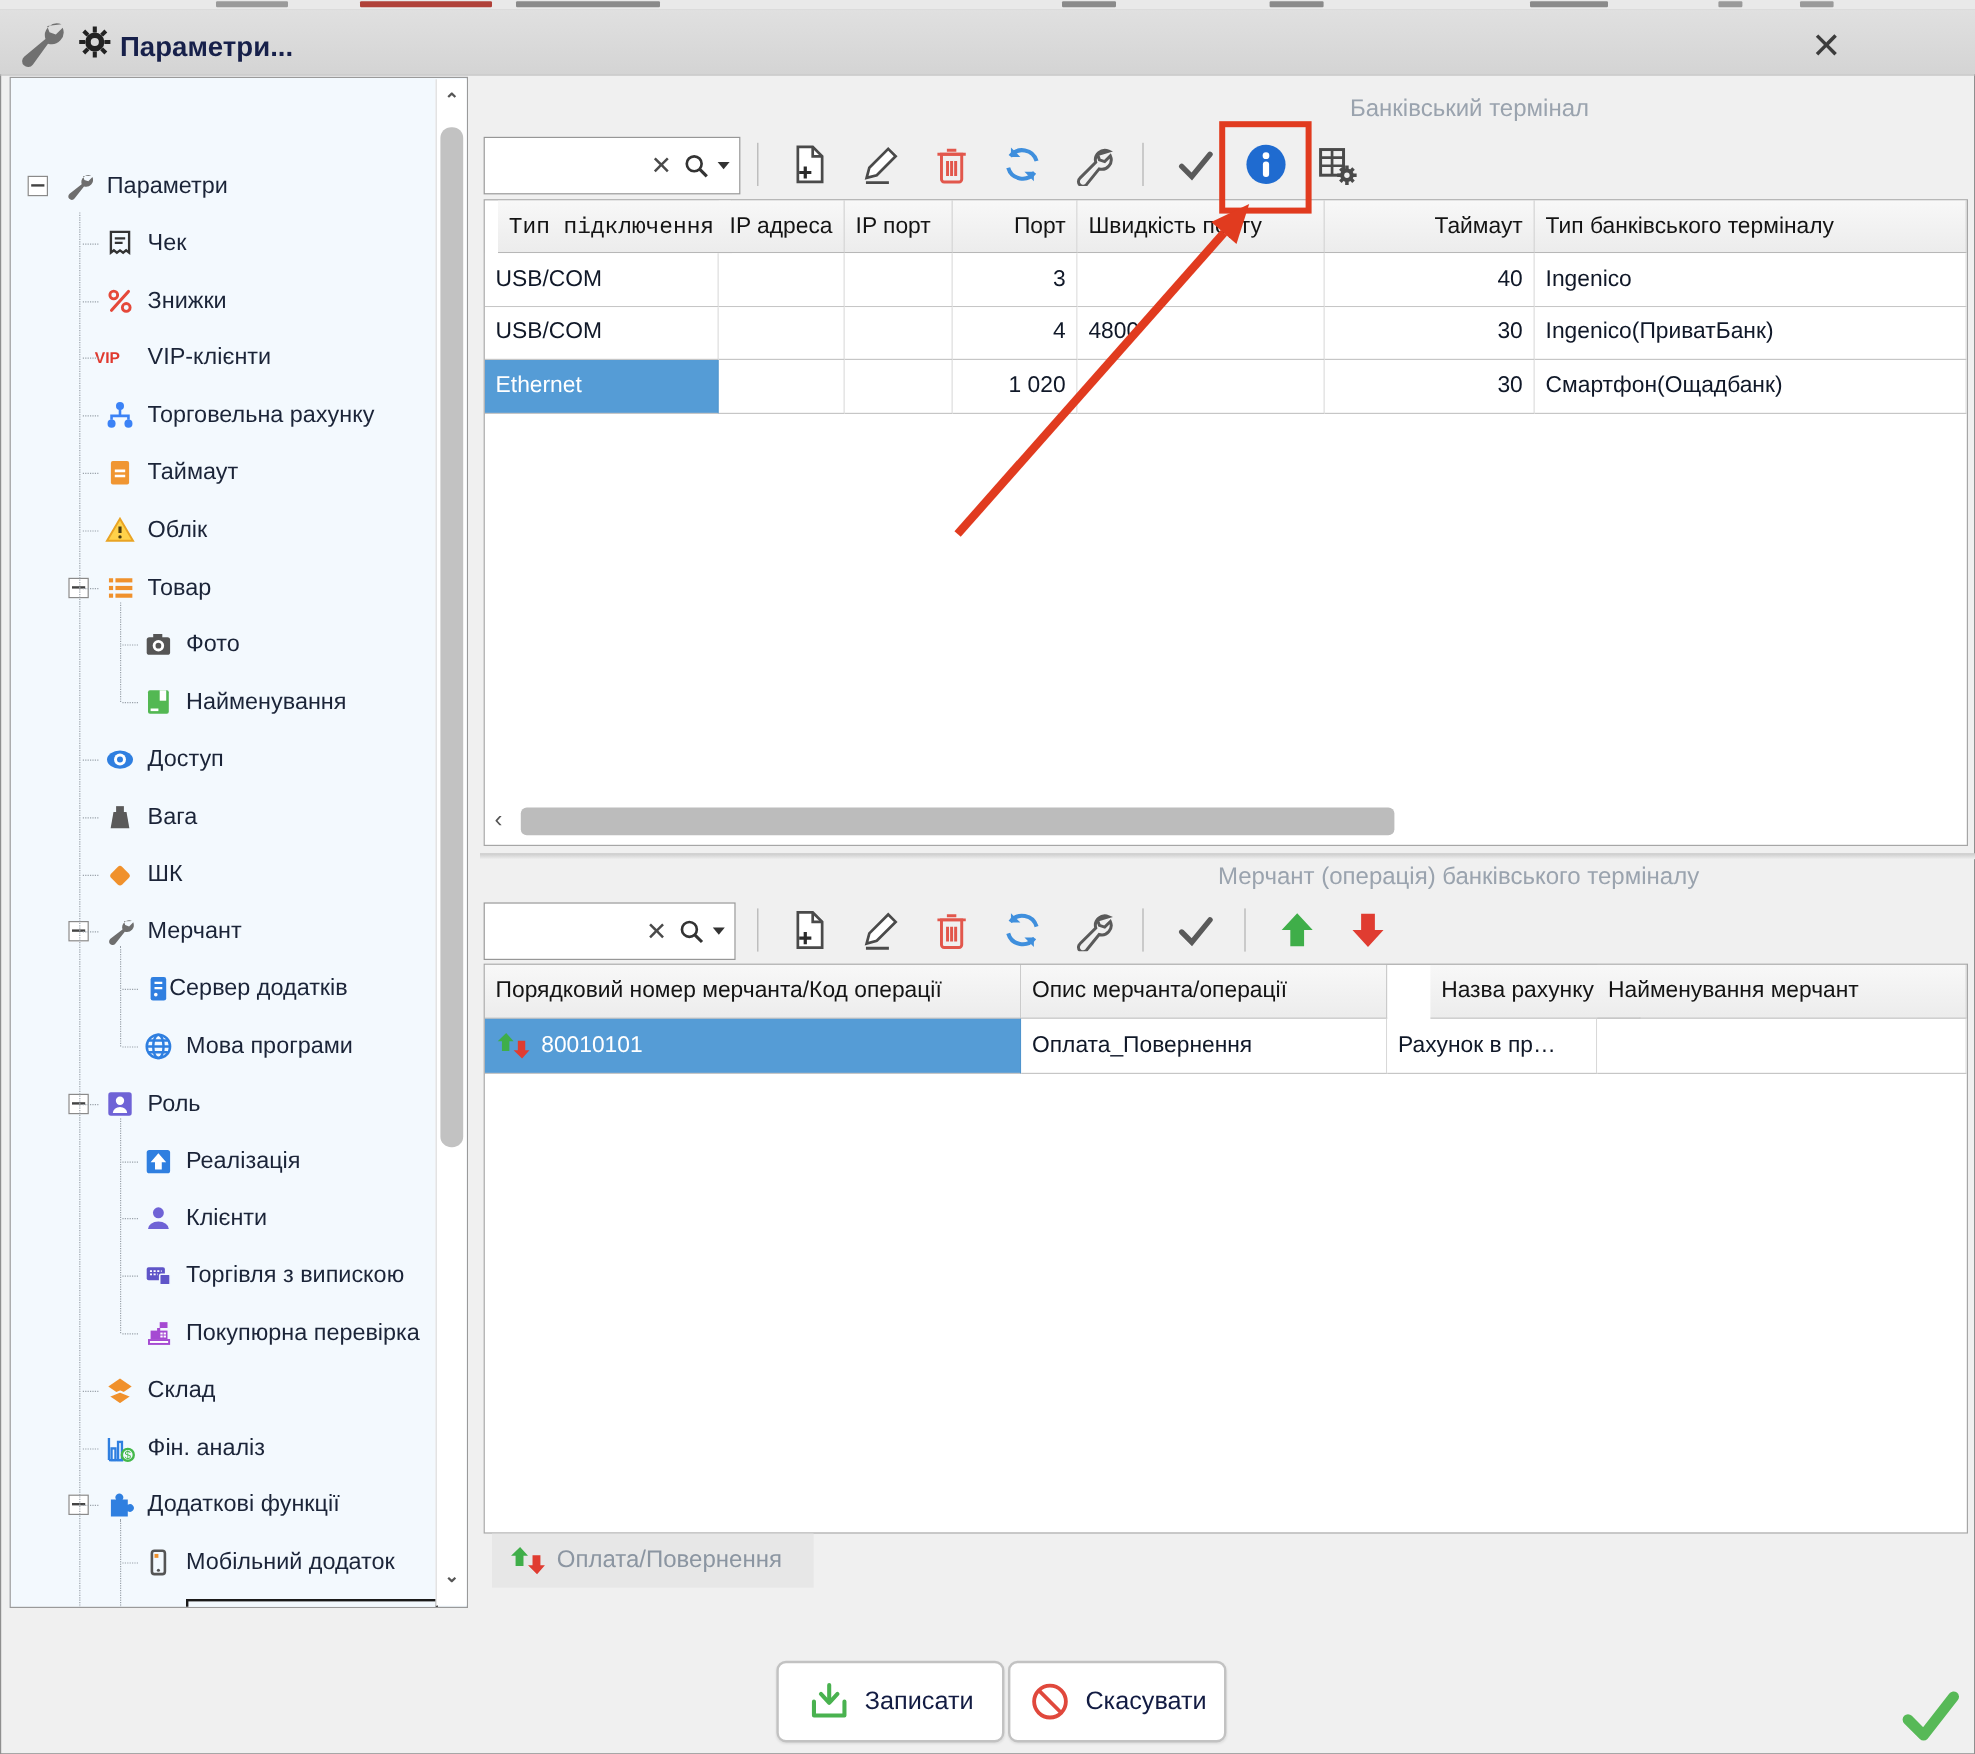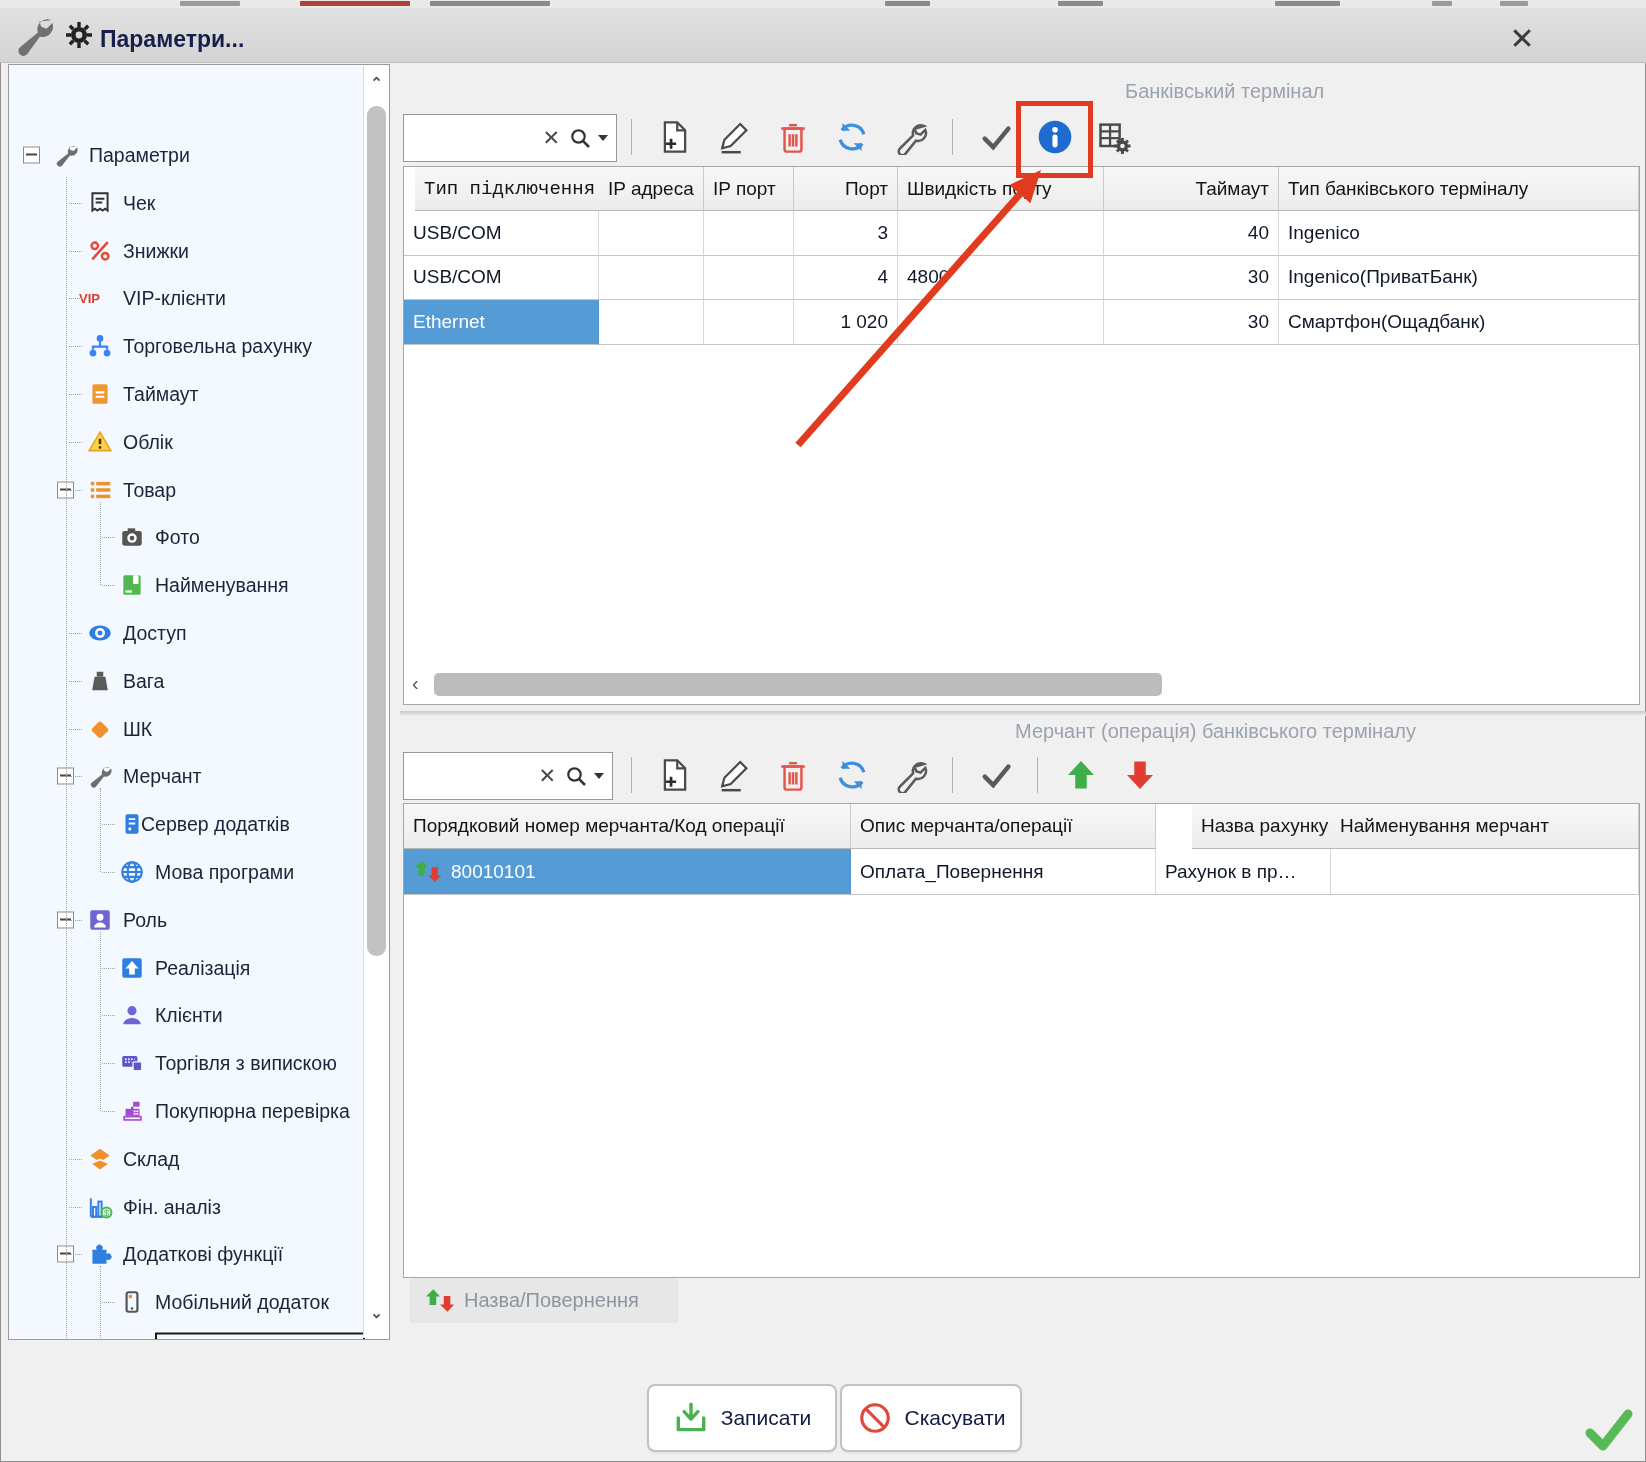--- a/index.html
+++ b/index.html
@@ -689,21 +689,21 @@
         <div class="dcell" style="left: 927px; top: 45px; width: 308px; height: 46px;">
           <span></span>
         </div>
       </div>
   </div>
 
   <div class="abs" id="opTab">
     <svg width="32" height="27">
         <use href="#s-updown"></use>
       </svg>
-    <span>Назва/Повернення</span>
+    <span>Оплата/Повернення</span>
   </div>
 
 
   <div class="btn" style="left:647px;width:186px">
     <svg width="36" height="36">
         <use href="#s-save"></use>
       </svg>
     <span>Записати</span>
   </div>
   <div class="btn" style="left:840px;width:178px">

